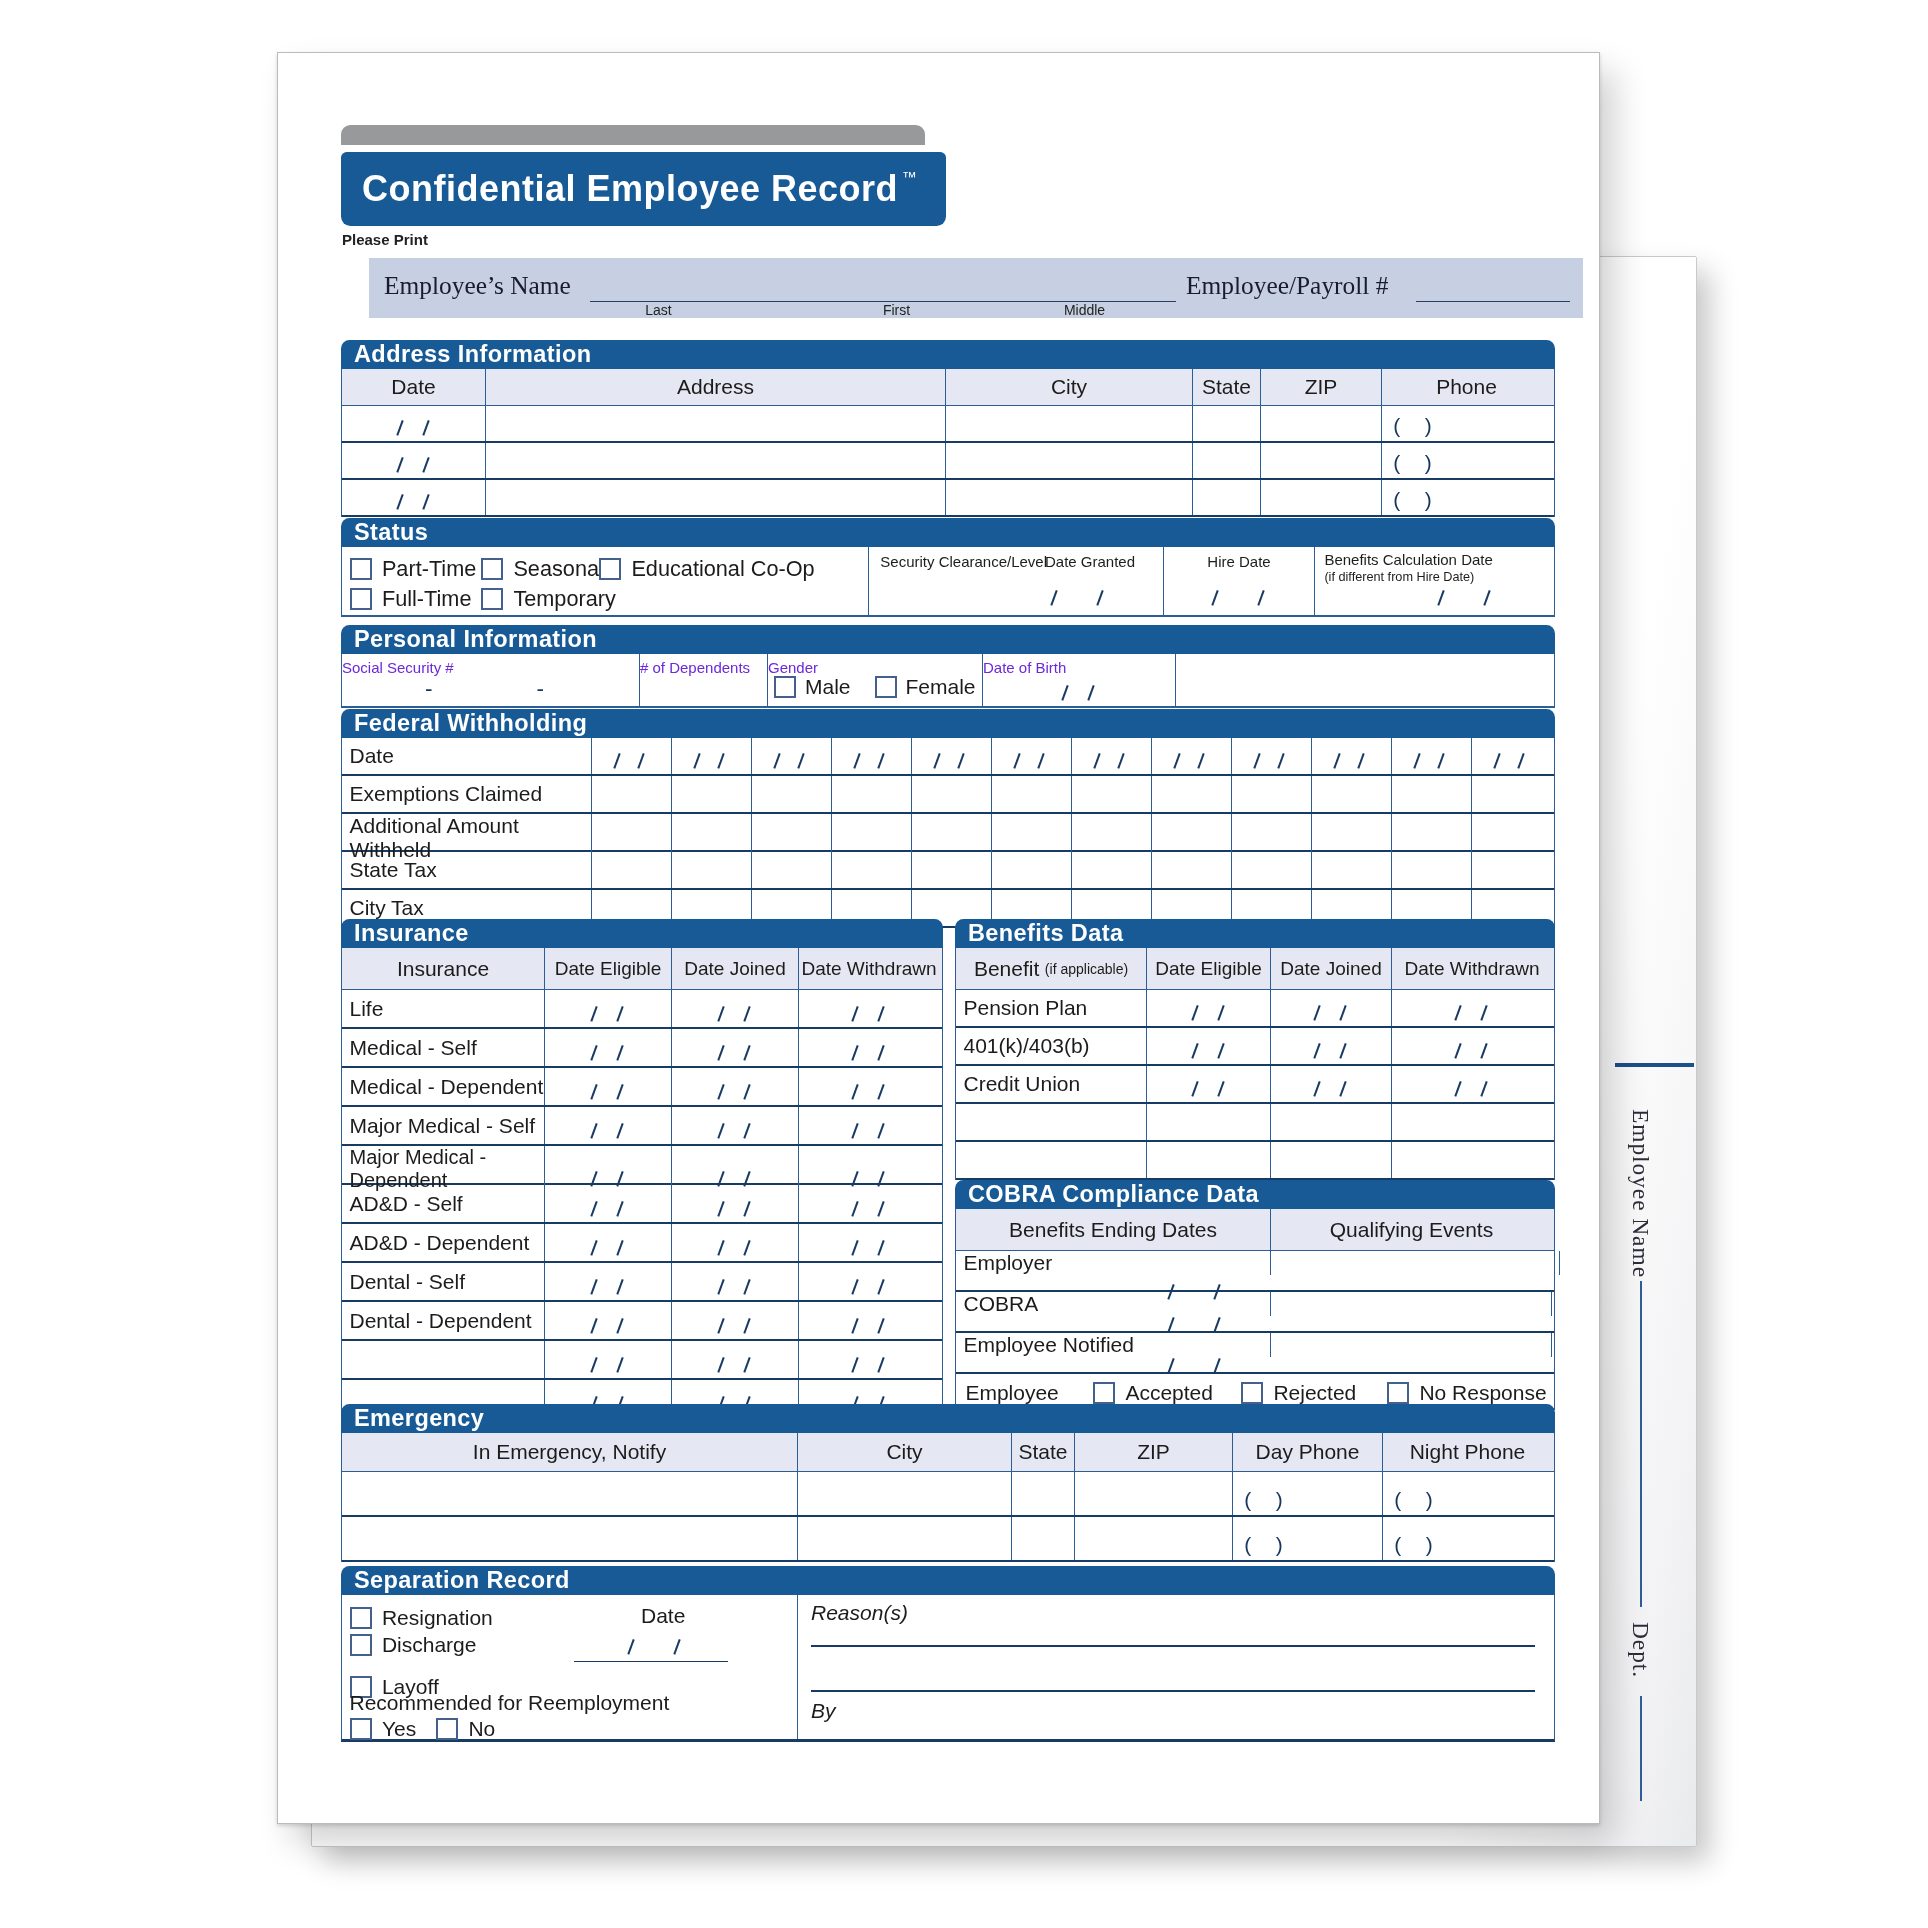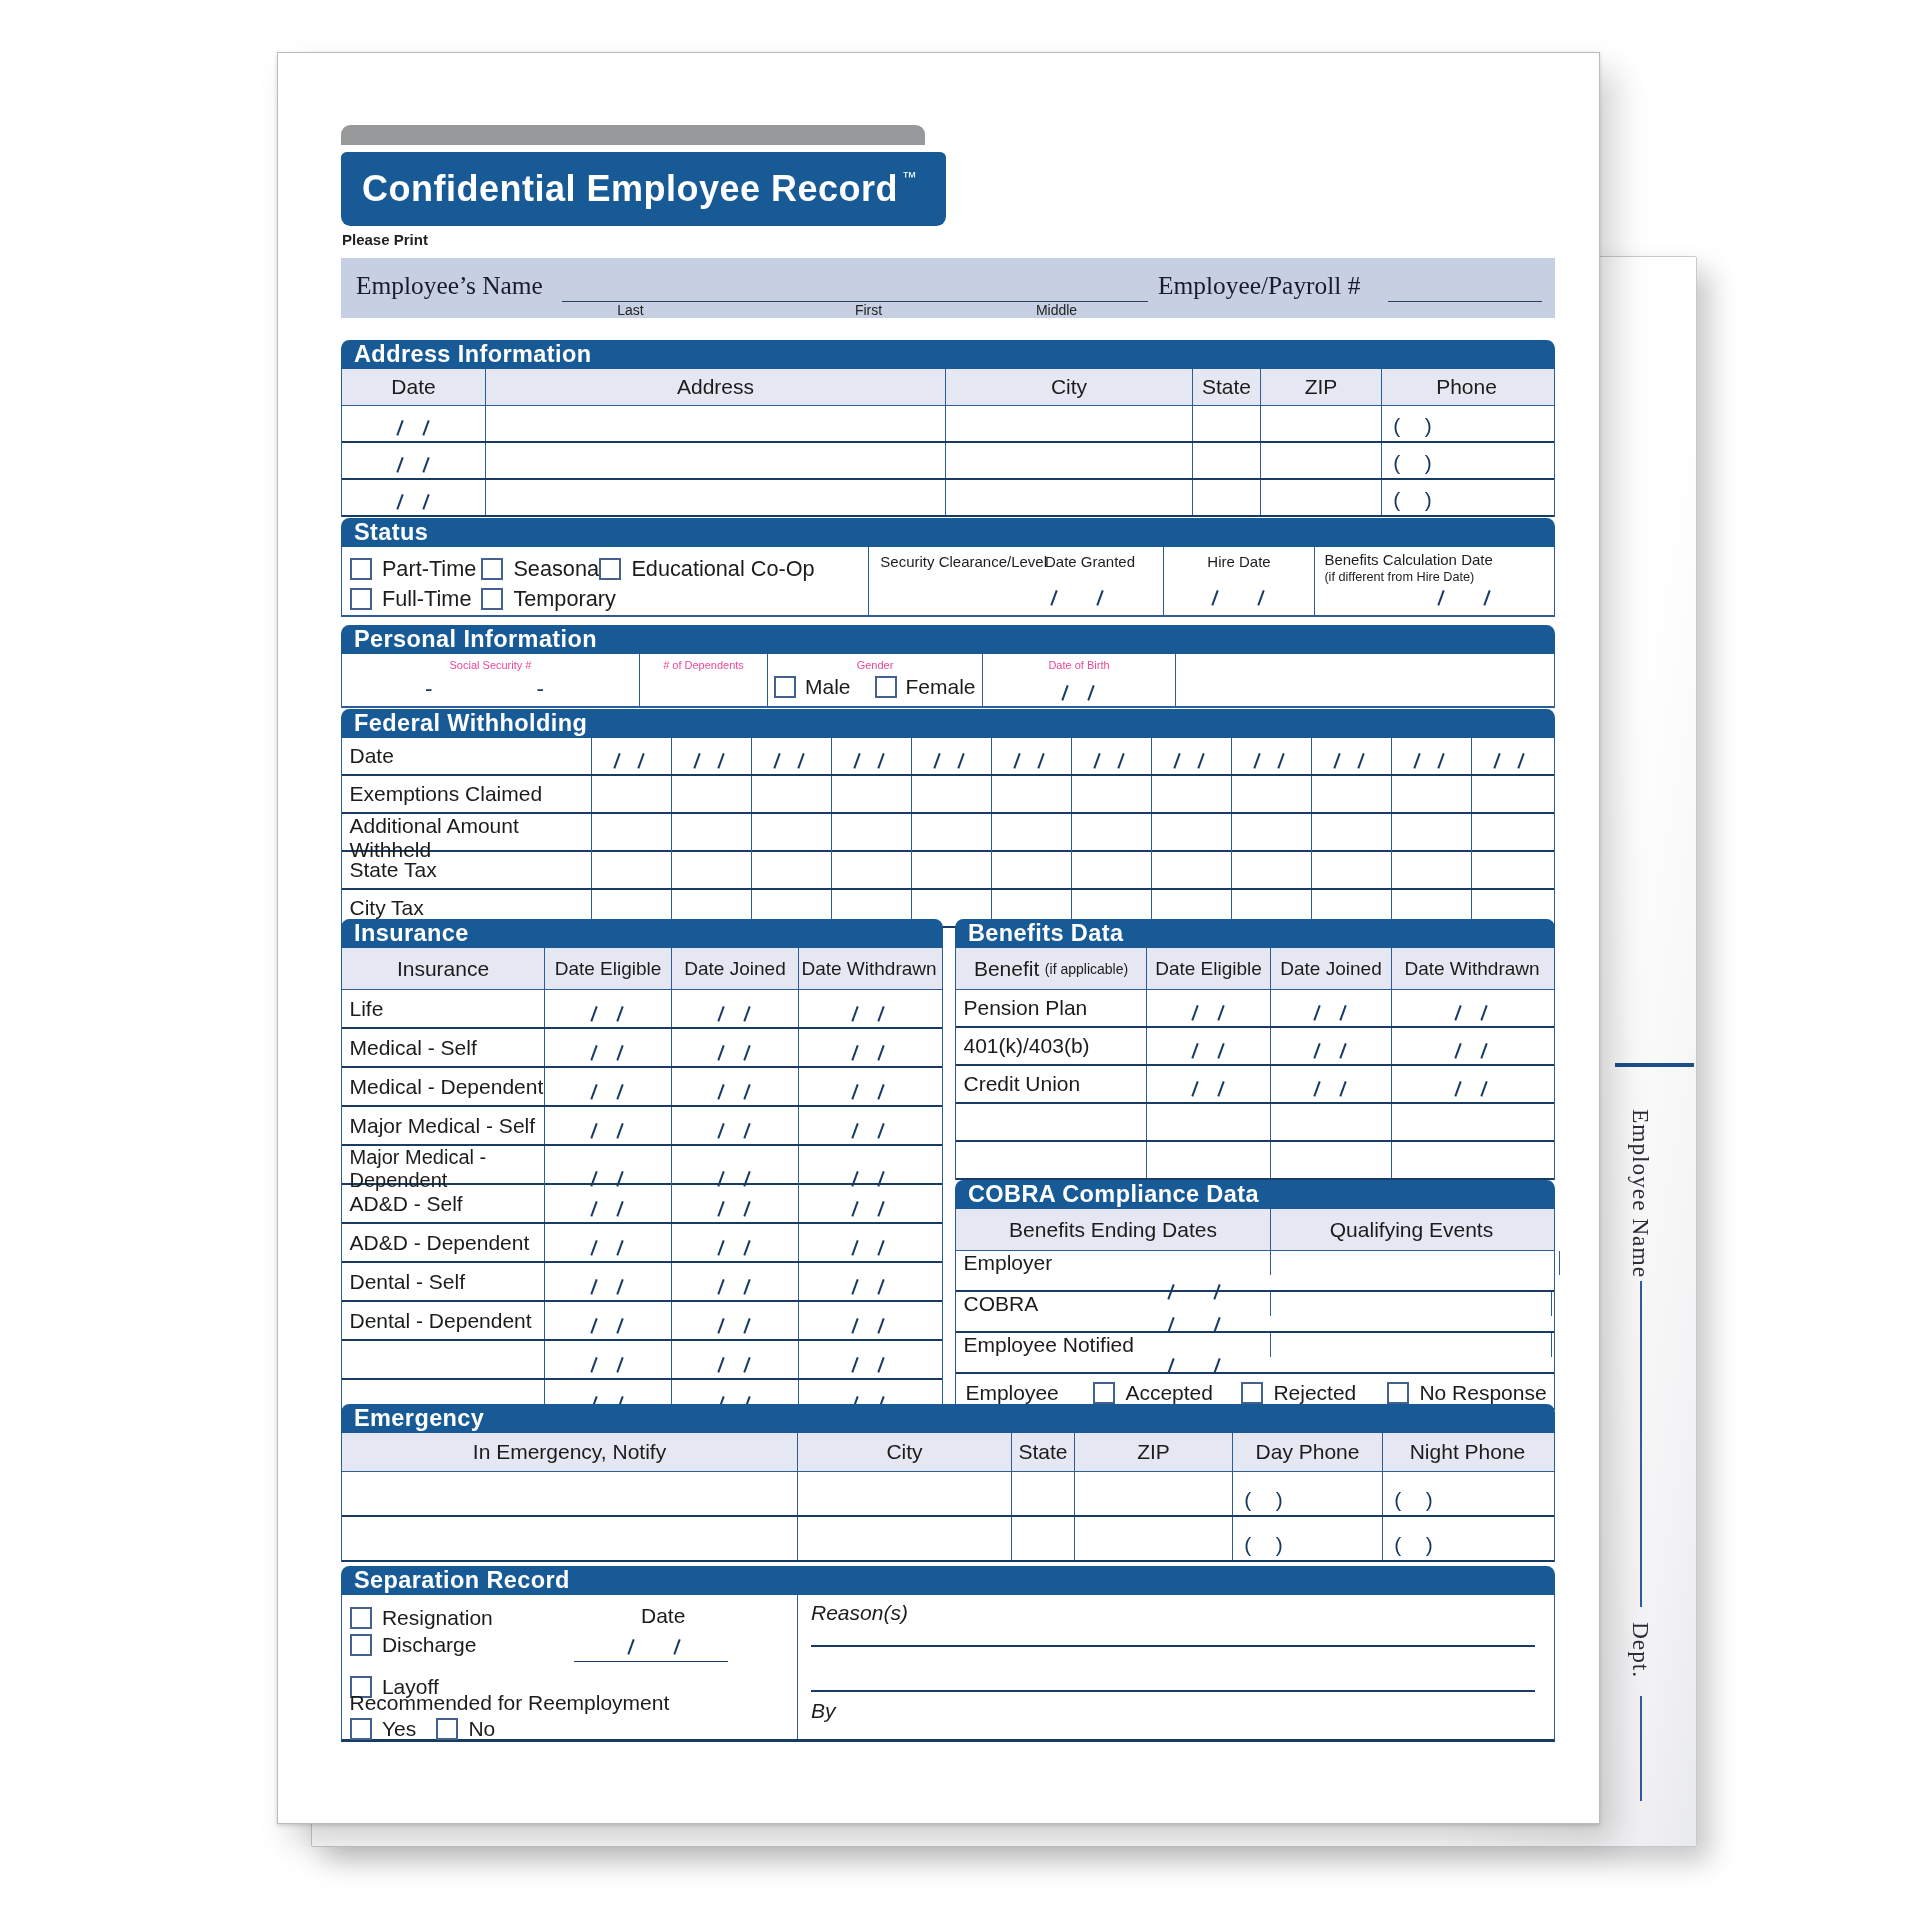--- a/index.html
+++ b/index.html
@@ -27,21 +27,21 @@
   .page{position:absolute;left:277px;top:52px;width:1321px;height:1770px;background:#ffffff;
     border:0.9px solid #b9bcbf;box-shadow:0 1.9px 3.8px rgba(0,0,0,.15),15px 19px 32px rgba(0,0,0,.18);
     z-index:2;}
   .gray-cap{background:var(--gray-cap);border-radius:9.4px 9.4px 0 0;}
   .banner{background:var(--section-blue);border-radius:5.6px 5.6px 9.4px 9.4px;color:#fff;
     display:flex;align-items:center;padding-left:21px;}
   .banner .t{font-size:36px;font-weight:bold;letter-spacing:0.5px;}
   .banner .tm{font-size:15px;margin-left:3.8px;margin-top:-24.5px;}
   .pp{font-size:15px;font-weight:600;color:#222;}
   
-  .band{background:var(--band-blue);}
+  .band{background:var(--band-blue);margin-left:28px;}
   .serif{font-family:"Liberation Serif",serif;color:#1b1b2f;}
   .band .lbl{font-size:25.4px;}
   .uline{border-bottom:1.9px solid #2b3f66;height:0;}
   .sub{font-size:14px;color:#222;text-align:center;width:85px;}
   
   .sec{position:absolute;}
   .bar{height:29px;background:var(--section-blue);color:#fff;font-weight:bold;font-size:23.5px;
     line-height:28px;padding-left:13px;border-radius:8.5px 8.5px 0 0;letter-spacing:0.4px;}
   .bx{border-left:1.9px solid var(--grid-blue);border-right:1.9px solid var(--grid-blue);}
   .bb{border-bottom:2.4px solid var(--grid-blue);}
@@ -69,21 +69,21 @@
     background:var(--line-navy);transform:rotate(20deg);}
   .sl::before{left:15px;}.sl::after{left:41px;}
   .sl.w{width:104px;}.sl.w::before{left:26px;}.sl.w::after{left:72px;}
   .sl.f{width:56px;}.sl.f::before{left:12.2px;}.sl.f::after{left:36px;}
   
   .par{display:flex;gap:24.5px;font-size:21px;color:#16365c;padding-left:11.3px;}
   .pc{justify-content:flex-start;}
   
   .cb{width:18px;height:18px;border:2.4px solid #44618e;background:#fff;flex:none;display:inline-block;}
   .cbi{display:flex;align-items:center;gap:10.4px;font-size:21.7px;position:absolute;}
-  .tl{position:absolute;top:4.7px;left:0;right:0;text-align:center;font-size:11px;color:#ec4899;}
+  .tl{position:absolute;top:4.7px;left:0;right:0;text-align:left;font-size:15px;color:#6d28d9;}
   .small{font-size:15px;color:#1d1d1d;}
   .note{font-size:12.7px;color:#1d1d1d;}
 </style>
 </head>
 <body>
 
 <div class="scene">
 
   <div class="folder">
     <div class="spine-line"></div>

